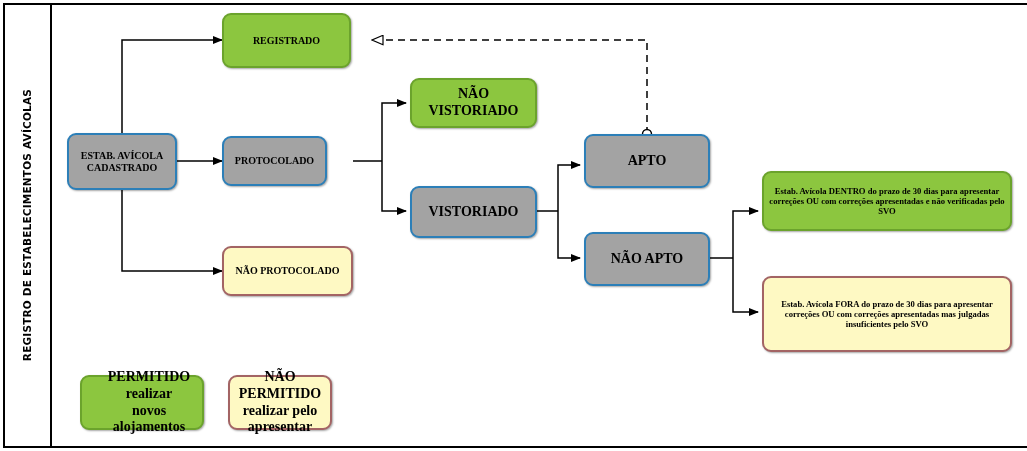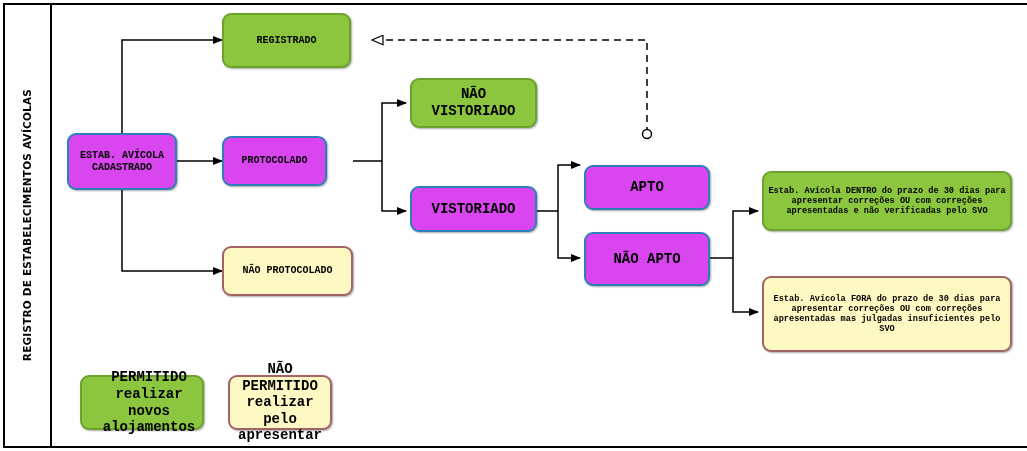--- a/index.html
+++ b/index.html
@@ -49,27 +49,27 @@
     color: #000000;
     white-space: nowrap;
   }
   .node {
     position: absolute;
     box-sizing: border-box;
     display: flex;
     align-items: center;
     justify-content: center;
     text-align: center;
-    font-family: Liberation Mono, monospace;
+    font-family: Liberation Serif, serif;
     font-weight: bold;
     color: #000000;
     border-radius: 9px;
   }
   .node-blue {
-    background: #d946ef;
+    background: #a3a3a3;
     border: 2px solid #2c7fb8;
     box-shadow: 1px 1px 2px rgba(0,0,0,0.35);
   }
   .node-green {
     background: #8cc63f;
     border: 2px solid #6ba32c;
     box-shadow: 1px 1px 2px rgba(0,0,0,0.35);
   }
   .node-red {
     background: #fef9c3;
@@ -151,25 +151,25 @@
   </div>
 
   <div class="node node-red" style="left:222px; top:246px; width:131px; height:50px;">
     <span class="node-text fs-10">NÃO PROTOCOLADO</span>
   </div>
 
   <div class="node node-green" style="left:410px; top:78px; width:127px; height:50px;">
     <span class="node-text fs-9">NÃO VISTORIADO</span>
   </div>
 
-  <div class="node node-blue" style="left:410px; top:186px; width:127px; height:46px;">
+  <div class="node node-blue" style="left:410px; top:186px; width:127px; height:52px;">
     <span class="node-text fs-9">VISTORIADO</span>
   </div>
 
-  <div class="node node-blue" style="left:584px; top:134px; width:126px; height:45px;margin-top:31px;">
+  <div class="node node-blue" style="left:584px; top:134px; width:126px; height:54px;">
     <span class="node-text fs-9">APTO</span>
   </div>
 
   <div class="node node-blue" style="left:584px; top:232px; width:126px; height:54px;">
     <span class="node-text fs-9">NÃO APTO</span>
   </div>
 
   <div class="node node-green" style="left:762px; top:171px; width:250px; height:60px;">
     <span class="node-text fs-8">Estab. Avícola DENTRO do prazo de 30 dias para apresentar correções OU com correções apresentadas e não verificadas pelo SVO</span>
   </div>

